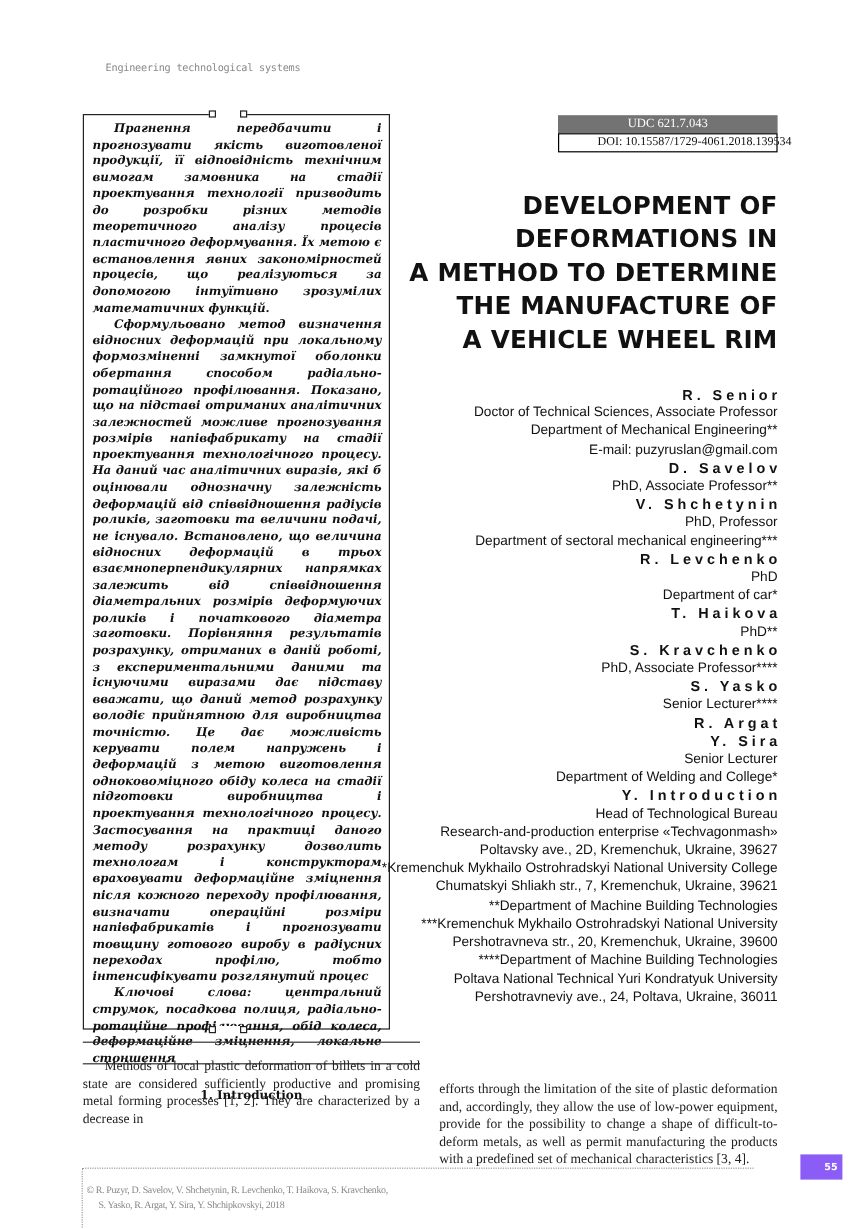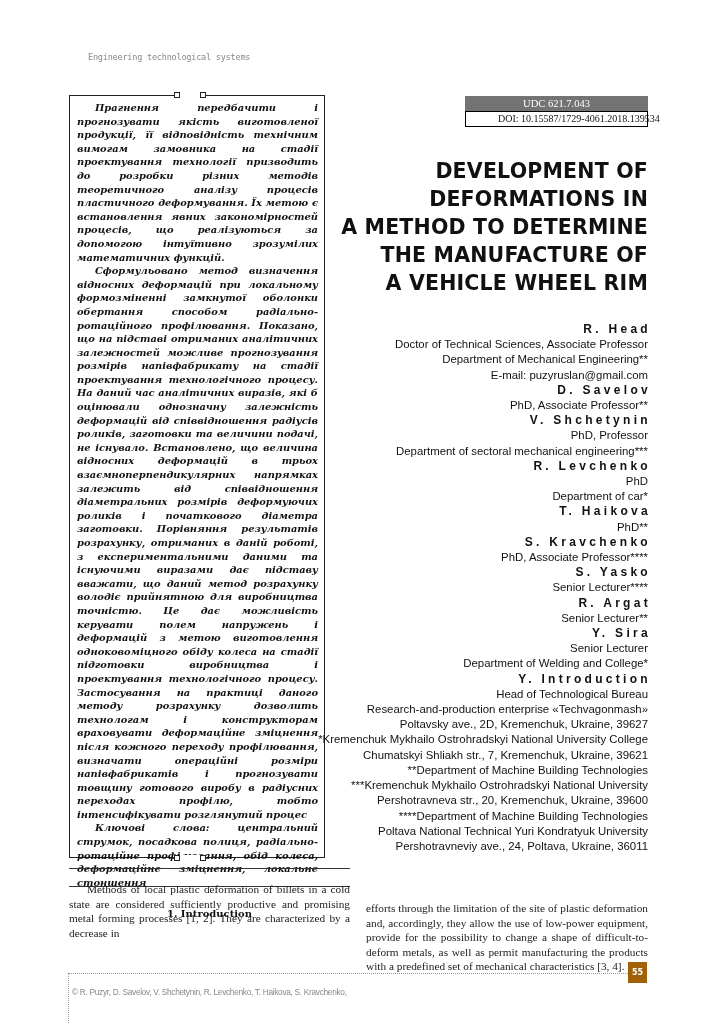--- a/index.html
+++ b/index.html
@@ -29,22 +29,22 @@
     .section-head { position: absolute; left: 69px; top: 908px; width: 281px; text-align: center; font-family: "DejaVu Serif", serif; font-weight: bold; font-size: 10px; }
 
     .body-col { position: absolute; font-family: "Liberation Serif", serif; font-size: 11.3px; line-height: 14.6px; text-align: justify; color: #222; }
     .body-col.left { left: 69px; top: 859px; width: 281px; margin-top: 23px; }
     .body-col.right { left: 366px; top: 901px; width: 282px; }
     .body-col p { margin: 0; }
     .body-col.left p { text-indent: 18px; }
 
     .footer-rule { position: absolute; left: 68px; top: 973px; width: 560px; border-top: 1px dotted #999; }
     .footer-vline { position: absolute; left: 68px; top: 973px; height: 50px; border-left: 1px dotted #999; }
-    .footer-text { position: absolute; left: 72px; top: 986px; font-family: Liberation Sans, sans-serif; font-size: 8.3px; line-height: 12.5px; color: #888; letter-spacing: -0.3px; }
-    .page-num { position: absolute; left: 628px; top: 962px; width: 19px; height: 21px; background: #a16207; color: #fff; font-family: "DejaVu Sans", sans-serif; font-weight: bold; font-size: 8px; text-align: center; line-height: 21px; }
+    .footer-text { position: absolute; left: 72px; top: 986px; font-family: Liberation Serif, serif; font-size: 8.3px; line-height: 12.5px; color: #888; letter-spacing: -0.3px; }
+    .page-num { position: absolute; left: 667px; top: 962px; width: 19px; height: 21px; background: #8b5cf6; color: #fff; font-family: "DejaVu Sans", sans-serif; font-weight: bold; font-size: 8px; text-align: center; line-height: 21px; padding-left: 16px; }
   </style>
 </head>
 <body>
 
 <div class="running-head">Engineering technological systems</div>
 
 <div class="abstract-box">
   <div class="box-gap top"></div>
   <div class="box-knob" style="left:104px;top:-4px;"></div>
   <div class="box-knob" style="left:130px;top:-4px;"></div>
@@ -65,21 +65,21 @@
 
 <div class="title">
   <div>DEVELOPMENT OF</div>
   <div>DEFORMATIONS IN</div>
   <div>A METHOD TO DETERMINE</div>
   <div>THE MANUFACTURE OF</div>
   <div>A VEHICLE WHEEL RIM</div>
 </div>
 
 <div class="authors">
-  <div class="name">R. Head</div>
+  <div class="name">R. Senior</div>
   <div>Doctor of Technical Sciences, Associate Professor</div>
   <div>Department of Mechanical Engineering**</div>
   <div>E-mail: puzyruslan@gmail.com</div>
 
   <div class="name">D. Savelov</div>
   <div>PhD, Associate Professor**</div>
 
   <div class="name">V. Shchetynin</div>
   <div>PhD, Professor</div>
   <div>Department of sectoral mechanical engineering***</div>
@@ -91,21 +91,20 @@
   <div class="name">T. Haikova</div>
   <div>PhD**</div>
 
   <div class="name">S. Kravchenko</div>
   <div>PhD, Associate Professor****</div>
 
   <div class="name">S. Yasko</div>
   <div>Senior Lecturer****</div>
 
   <div class="name">R. Argat</div>
-  <div>Senior Lecturer**</div>
 
   <div class="name">Y. Sira</div>
   <div>Senior Lecturer</div>
   <div>Department of Welding and College*</div>
 
   <div class="name">Y. Introduction</div>
   <div>Head of Technological Bureau</div>
   <div>Research-and-production enterprise «Techvagonmash»</div>
   <div>Poltavsky ave., 2D, Kremenchuk, Ukraine, 39627</div>
 
@@ -127,14 +126,15 @@
   <p>Methods of local plastic deformation of billets in a cold state are considered sufficiently productive and promising metal forming processes [1, 2]. They are characterized by a decrease in</p>
 </div>
 <div class="body-col right">
   <p>efforts through the limitation of the site of plastic deformation and, accordingly, they allow the use of low-power equipment, provide for the possibility to change a shape of difficult-to-deform metals, as well as permit manufacturing the products with a predefined set of mechanical characteristics [3, 4].</p>
 </div>
 
 <div class="footer-rule"></div>
 <div class="footer-vline"></div>
 <div class="footer-text">
   <div>© R. Puzyr, D. Savelov, V. Shchetynin, R. Levchenko, T. Haikova, S. Kravchenko,</div>
+  <div style="padding-left:10px;">S. Yasko, R. Argat, Y. Sira, Y. Shchipkovskyi, 2018</div>
 </div>
 <div class="page-num">55</div>
 
 </body></html>

